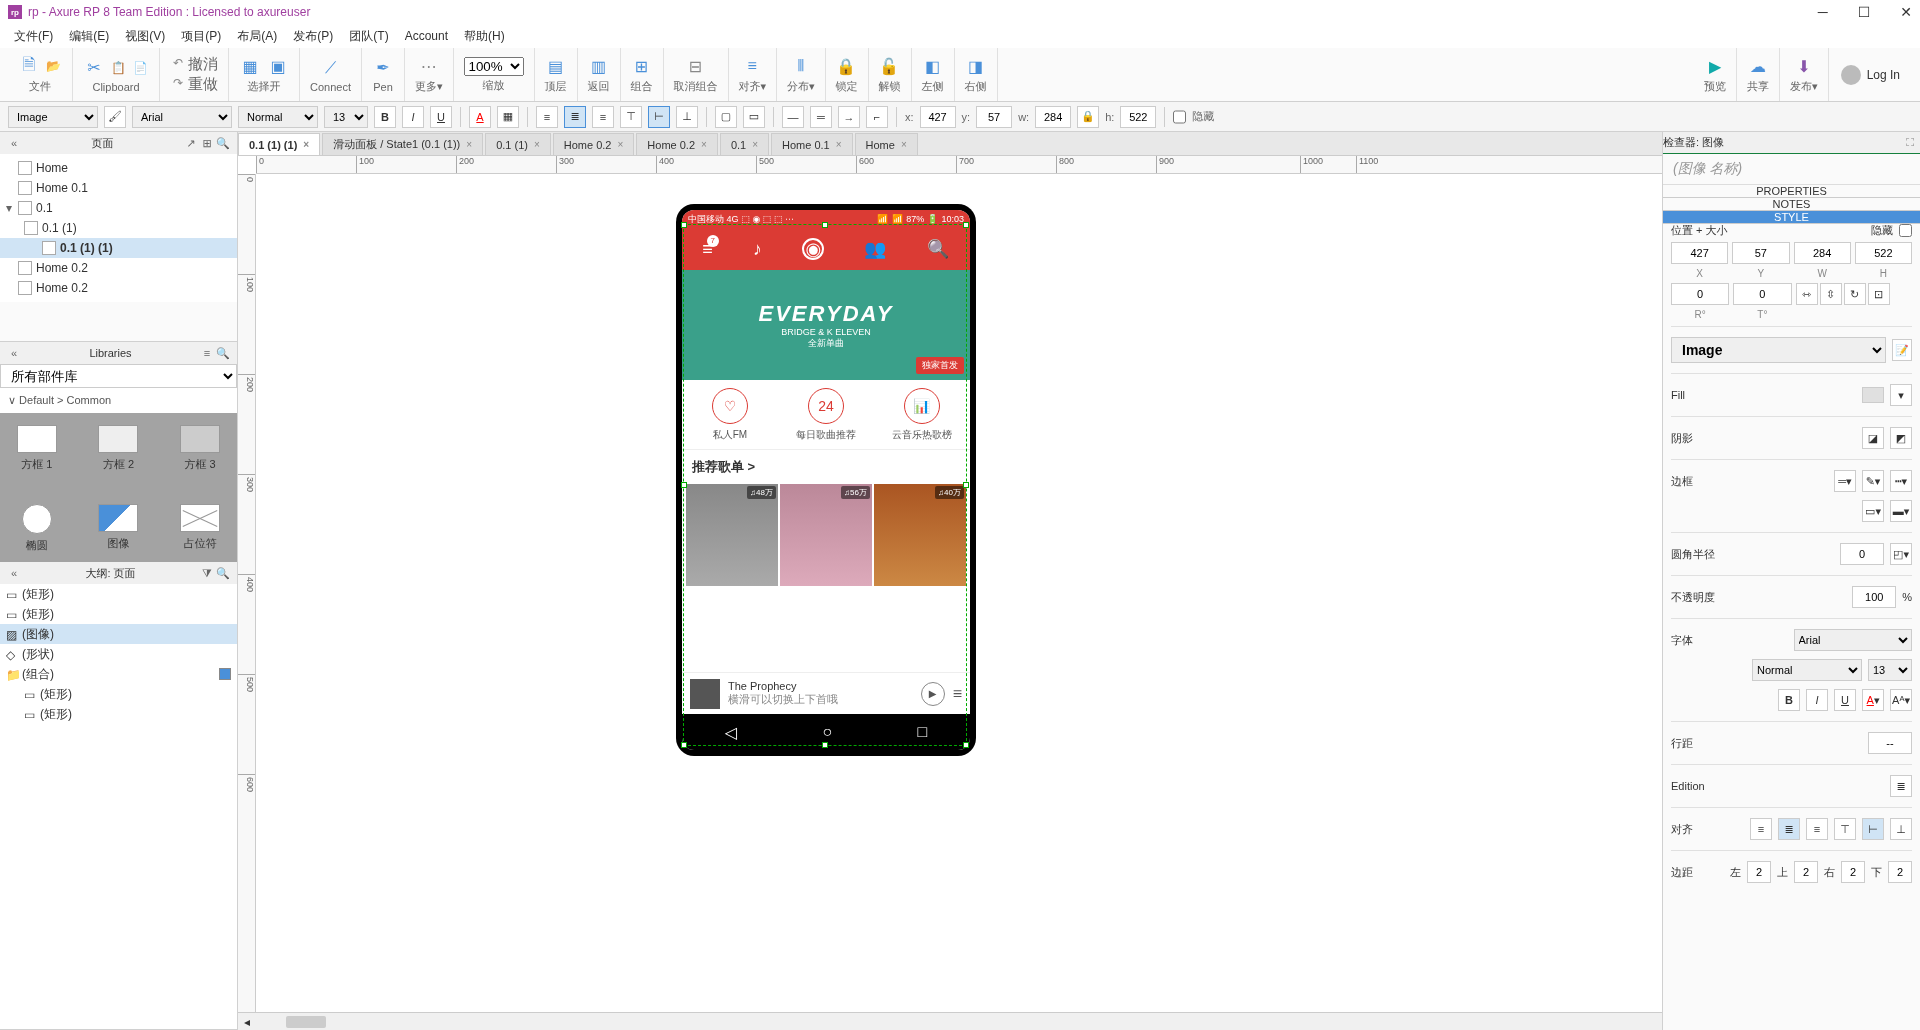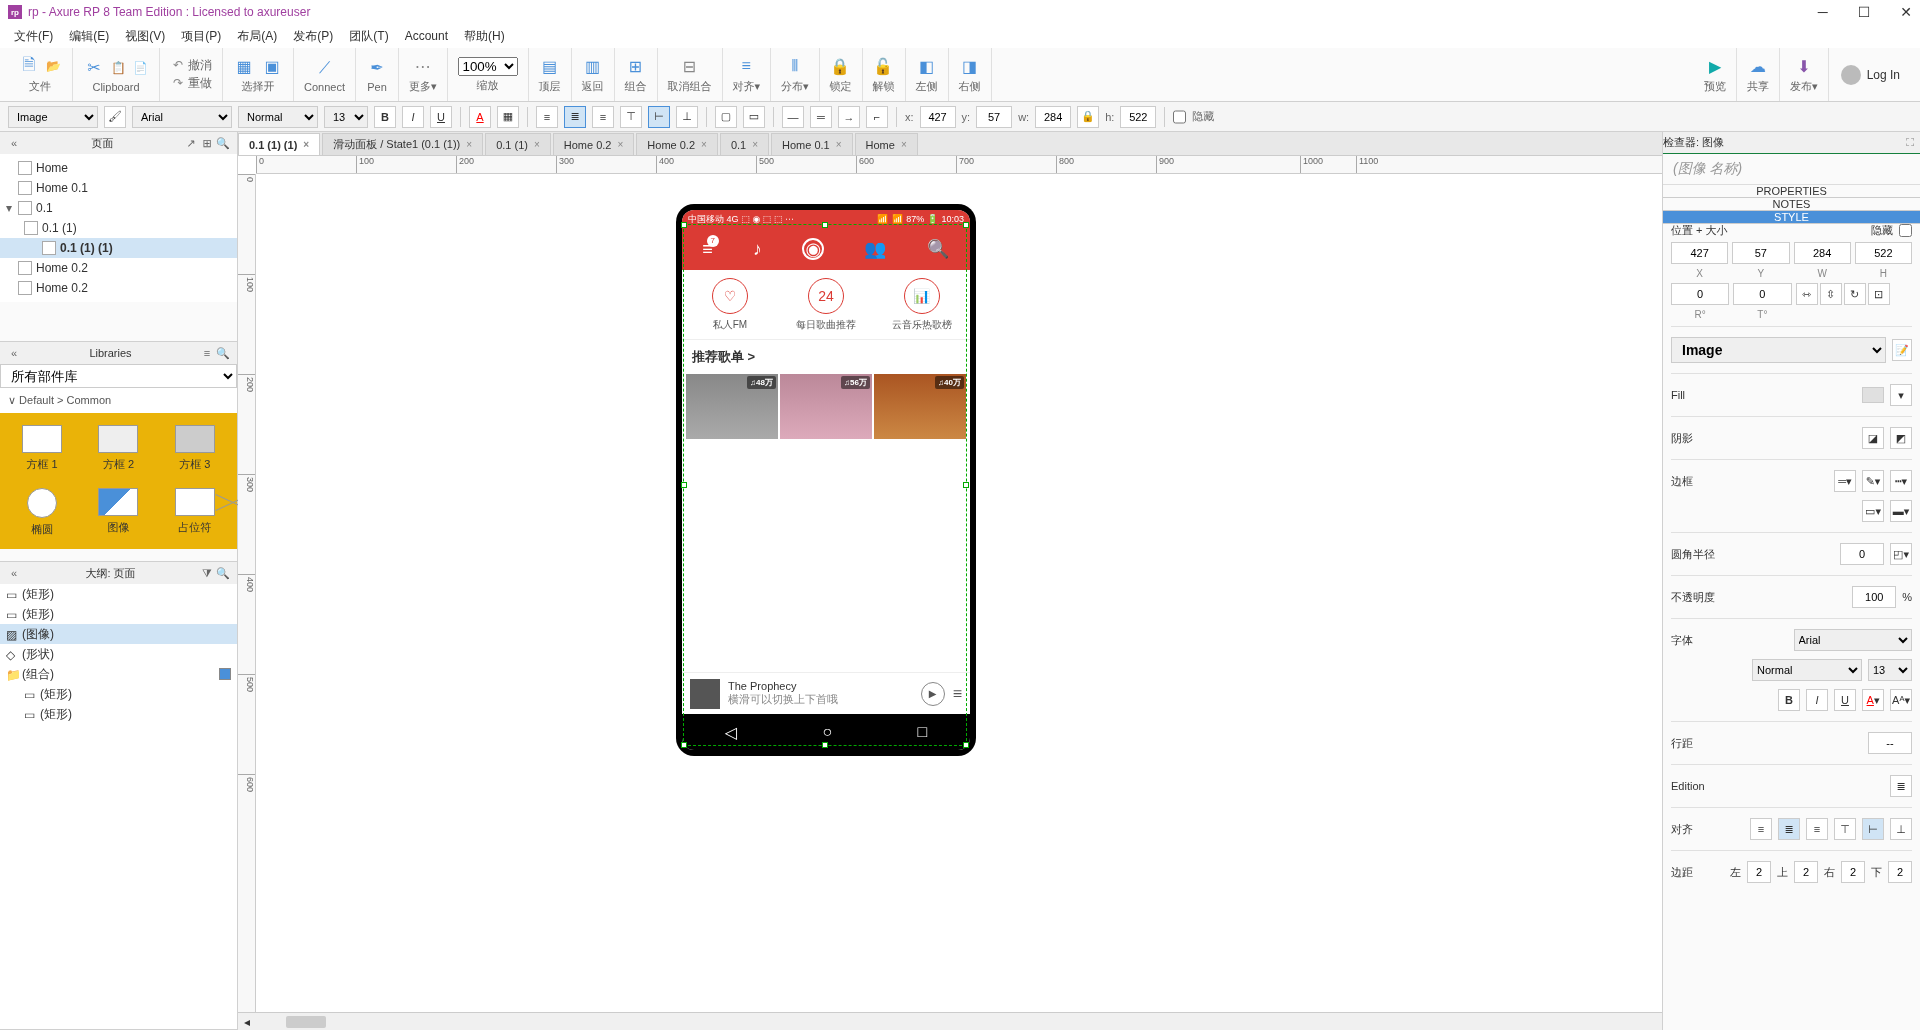--- a/index.html
+++ b/index.html
@@ -18,21 +18,21 @@
 
 
 .maintoolbar { height: 54px; border-bottom: 1px solid #d0d0d0; display: flex; align-items: center; padding: 0 8px; background: #fafafa; }
 .toolgroup { display: flex; flex-direction: column; align-items: center; padding: 0 10px; border-right: 1px solid #e0e0e0; height: 100%; justify-content: center; }
 .toolgroup:last-child { border-right: none; }
 .toolgroup .icons { display: flex; gap: 6px; align-items: center; }
 .toolgroup .label { font-size: 11px; color: #666; margin-top: 2px; }
 .ticon { width: 22px; height: 22px; display: inline-flex; align-items: center; justify-content: center; color: #4a90d9; font-size: 16px; cursor: pointer; }
 .ticon.gray { color: #888; }
 .ticon.small { width: 16px; height: 16px; font-size: 12px; }
-.smalllabel { font-size: 12px; color: #666; text-align: right; }
+.smalllabel { font-size: 15px; color: #666; text-align: right; }
 .login { margin-left: auto; display: flex; align-items: center; gap: 6px; padding: 0 12px; cursor: pointer; }
 .login .avatar { width: 20px; height: 20px; border-radius: 50%; background: #bbb; }
 
 
 .styletoolbar { height: 30px; border-bottom: 1px solid #d0d0d0; display: flex; align-items: center; padding: 0 8px; gap: 6px; background: #f5f5f5; }
 .styletoolbar select, .styletoolbar input { height: 22px; border: 1px solid #ccc; padding: 0 4px; font-size: 11px; }
 .stbtn { width: 22px; height: 22px; border: 1px solid #ccc; background: #fff; display: inline-flex; align-items: center; justify-content: center; cursor: pointer; font-size: 11px; }
 .stbtn.active { background: #d0e4f5; border-color: #4a90d9; }
 .stsep { width: 1px; height: 20px; background: #ccc; margin: 0 2px; }
 .stlabel { font-size: 11px; color: #666; }
@@ -51,21 +51,21 @@
 .pagetree { padding: 4px 0; background: #fff; max-height: 180px; overflow: auto; }
 .pagetree .node { display: flex; align-items: center; height: 20px; padding: 0 6px; cursor: pointer; }
 .pagetree .node.selected { background: #d0e4f5; }
 .pagetree .node .arrow { width: 12px; color: #666; }
 .pagetree .node .pgicon { width: 14px; height: 14px; border: 1px solid #aaa; margin-right: 4px; background: #fff; }
 .pagetree .node.indent1 { padding-left: 24px; }
 .pagetree .node.indent2 { padding-left: 42px; }
 
 .libselect { width: 100%; height: 24px; border: 1px solid #ccc; padding: 0 6px; background: #fff; }
 .libsection { padding: 6px 8px; font-size: 11px; color: #555; background: #fff; }
-.libgrid { display: grid; grid-template-columns: repeat(3, 1fr); gap: 4px; padding: 6px; background: #eab308; text-align: right; }
+.libgrid { display: grid; grid-template-columns: repeat(3, 1fr); gap: 20px; padding: 6px; background: #a3a3a3; }
 .libitem { display: flex; flex-direction: column; align-items: center; padding: 6px 2px; cursor: pointer; }
 .libitem .shape { width: 40px; height: 28px; border: 1px solid #999; background: #fff; }
 .libitem .shape.gray { background: #eee; }
 .libitem .shape.dark { background: #ccc; }
 .libitem .shape.circle { border-radius: 50%; width: 30px; height: 30px; }
 .libitem .shape.image { background: linear-gradient(135deg, #4a90d9 50%, #fff 50%); }
 .libitem .shape.placeholder { background: #fff; position: relative; }
 .libitem .shape.placeholder::before, .libitem .shape.placeholder::after { content: ''; position: absolute; background: #999; }
 .libitem .shape.placeholder::before { width: 100%; height: 1px; top: 50%; transform: rotate(25deg); }
 .libitem .shape.placeholder::after { width: 100%; height: 1px; top: 50%; transform: rotate(-25deg); }
@@ -113,21 +113,21 @@
 .banner { height: 110px; background: #3aa08a; position: relative; display: flex; align-items: center; justify-content: center; color: #fff; }
 .banner .btitle { font-size: 22px; font-weight: bold; font-style: italic; letter-spacing: 2px; text-align: center; }
 .banner .bsub { font-size: 9px; text-align: center; }
 .banner .btag { position: absolute; bottom: 6px; right: 6px; background: #db3b34; color: #fff; font-size: 9px; padding: 2px 6px; border-radius: 2px; }
 .quickrow { height: 70px; display: flex; border-bottom: 1px solid #eee; }
 .quickrow .qitem { flex: 1; display: flex; flex-direction: column; align-items: center; justify-content: center; gap: 4px; }
 .quickrow .qicon { width: 36px; height: 36px; border: 1px solid #db3b34; border-radius: 50%; display: flex; align-items: center; justify-content: center; color: #db3b34; font-size: 14px; }
 .quickrow .qlbl { font-size: 10px; color: #555; }
 .sectitle { padding: 8px 10px; font-size: 13px; font-weight: bold; }
 .thumbrow { display: flex; gap: 2px; padding: 0 4px; }
-.thumbrow .thumb { flex: 1; height: 65px; background: #ccc; position: relative; font-weight: bold; }
+.thumbrow .thumb { flex: 1; height: 102px; background: #ccc; position: relative; }
 .thumbrow .thumb .pc { position: absolute; top: 2px; right: 2px; background: rgba(0,0,0,0.5); color: #fff; font-size: 8px; padding: 1px 3px; border-radius: 2px; }
 .thumbrow .t1 { background: linear-gradient(#888,#aaa); }
 .thumbrow .t2 { background: linear-gradient(#b89,#dab); }
 .thumbrow .t3 { background: linear-gradient(#a52,#c84); }
 .player { margin-top: auto; height: 42px; border-top: 1px solid #eee; display: flex; align-items: center; padding: 0 8px; gap: 8px; }
 .player .cover { width: 30px; height: 30px; background: #555; }
 .player .pinfo { flex: 1; }
 .player .psong { font-size: 11px; }
 .player .psub { font-size: 11px; color: #888; }
 .player .pbtn { width: 24px; height: 24px; border: 1px solid #888; border-radius: 50%; display: flex; align-items: center; justify-content: center; font-size: 10px; color: #555; }
@@ -543,20 +543,28 @@
                   <span>10:03</span>
                 </span>
             </div>
             <div class="appheader">
               <span class="hicon">≡<span class="badge">7</span></span>
               <span class="hicon">♪</span>
               <span class="hicon" style="border:2px solid #fff;border-radius:50%;width:22px;height:22px;display:flex;align-items:center;justify-content:center">◉</span>
               <span class="hicon">👥</span>
               <span class="hicon">🔍</span>
             </div>
+            <div class="banner">
+              <div>
+                  <div class="btitle">EVERYDAY</div>
+                  <div class="bsub">BRIDGE &amp; K ELEVEN</div>
+                  <div class="bsub">全新单曲</div>
+                </div>
+              <span class="btag">独家首发</span>
+            </div>
             <div class="quickrow">
               <div class="qitem">
                   <div class="qicon">♡</div>
                   <span class="qlbl">私人FM</span>
                 </div>
               <div class="qitem">
                   <div class="qicon">24</div>
                   <span class="qlbl">每日歌曲推荐</span>
                 </div>
               <div class="qitem">

